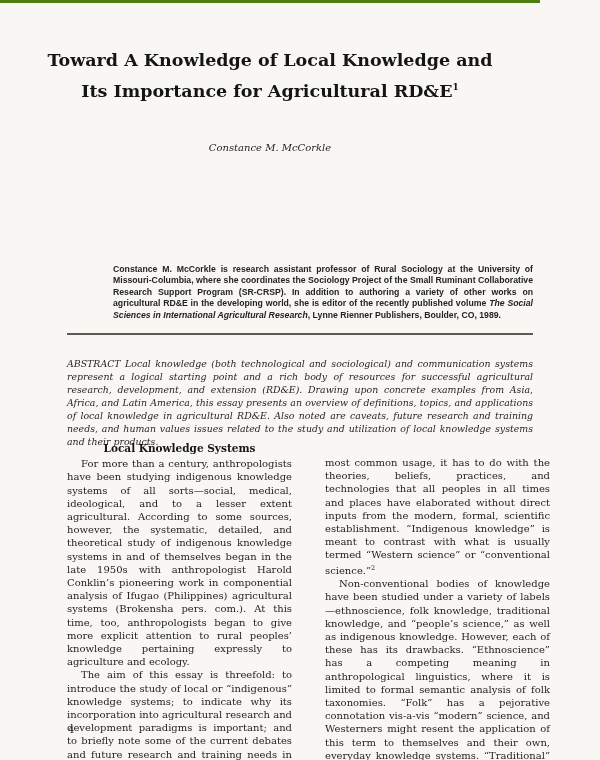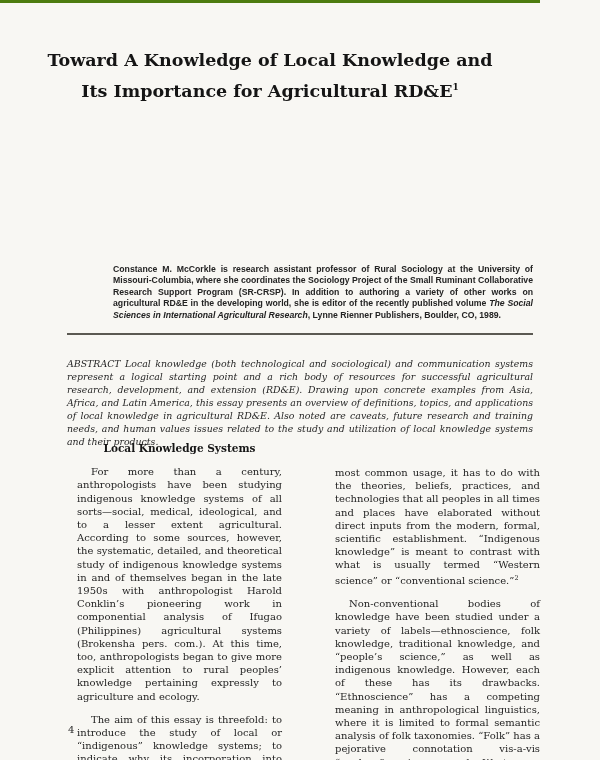--- a/index.html
+++ b/index.html
@@ -74,40 +74,41 @@
   }
   .col { width: 225px; font-size: 10px; line-height: 13.2px; text-align: justify; color: #1e1e1e; }
   .col-right { padding-top: 14px; }
   .section-heading {
     margin: 0 0 2px 0;
     text-align: center;
     font-size: 10.5px;
     font-weight: bold;
     color: #161616;
   }
-  .col p { margin: 10px; }
+  .col p { margin: 0; }
   .col p.indent { text-indent: 14px; }
   .col p sup { font-size: 6.5px; vertical-align: super; }
   .page-number {
     position: absolute;
     left: 68px;
     top: 721px;
     font-size: 10px;
     color: #2a2a2a;
   }
 </style>
 </head>
 <body>
 
 <div class="page">
 
   <h1 class="title"><span>Toward A Knowledge of Local Knowledge and</span><br>
     <span>Its Importance for Agricultural RD&amp;E</span><sup>1</sup>
   </h1>
 
+  <div class="author">Constance M. McCorkle</div>
 
   <div class="content">
     <div class="bio"><span>Constance M. McCorkle is research assistant professor of Rural Sociology at the University of Missouri-Columbia, where she coordinates the Sociology Project of the Small Ruminant Collaborative Research Support Program (SR-CRSP). In addition to authoring a variety of other works on agricultural RD&amp;E in the developing world, she is editor of the recently published volume </span><span class="booktitle">The Social Sciences in International Agricultural Research</span><span>, Lynne Rienner Publishers, Boulder, CO, 1989.</span></div>
 
     <hr class="rule">
 
     <div class="abstract"><span>ABSTRACT</span><span> Local knowledge (both technological and sociological) and communication systems represent a logical starting point and a rich body of resources for successful agricultural research, development, and extension (RD&amp;E). Drawing upon concrete examples from Asia, Africa, and Latin America, this essay presents an overview of definitions, topics, and applications of local knowledge in agricultural RD&amp;E. Also noted are caveats, future research and training needs, and human values issues related to the study and utilization of local knowledge systems and their products.</span></div>
   </div>
 
   <div class="columns">

